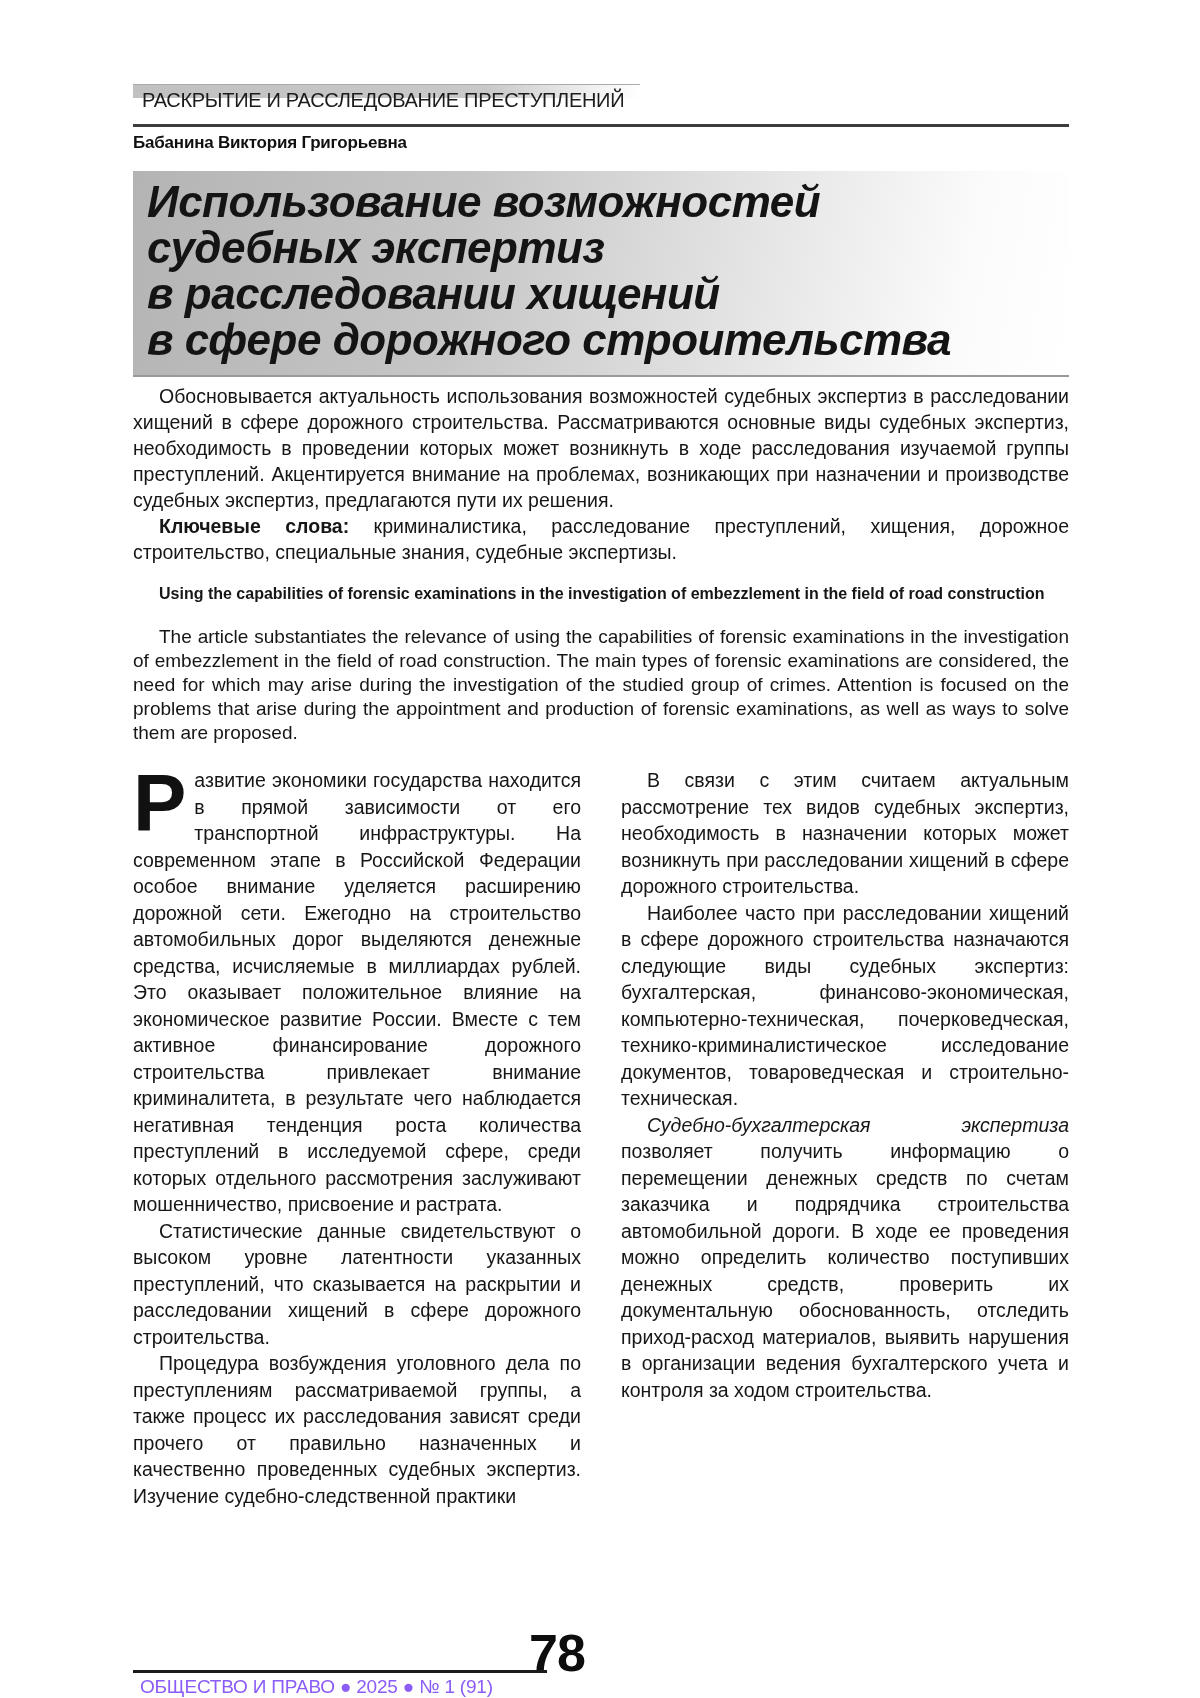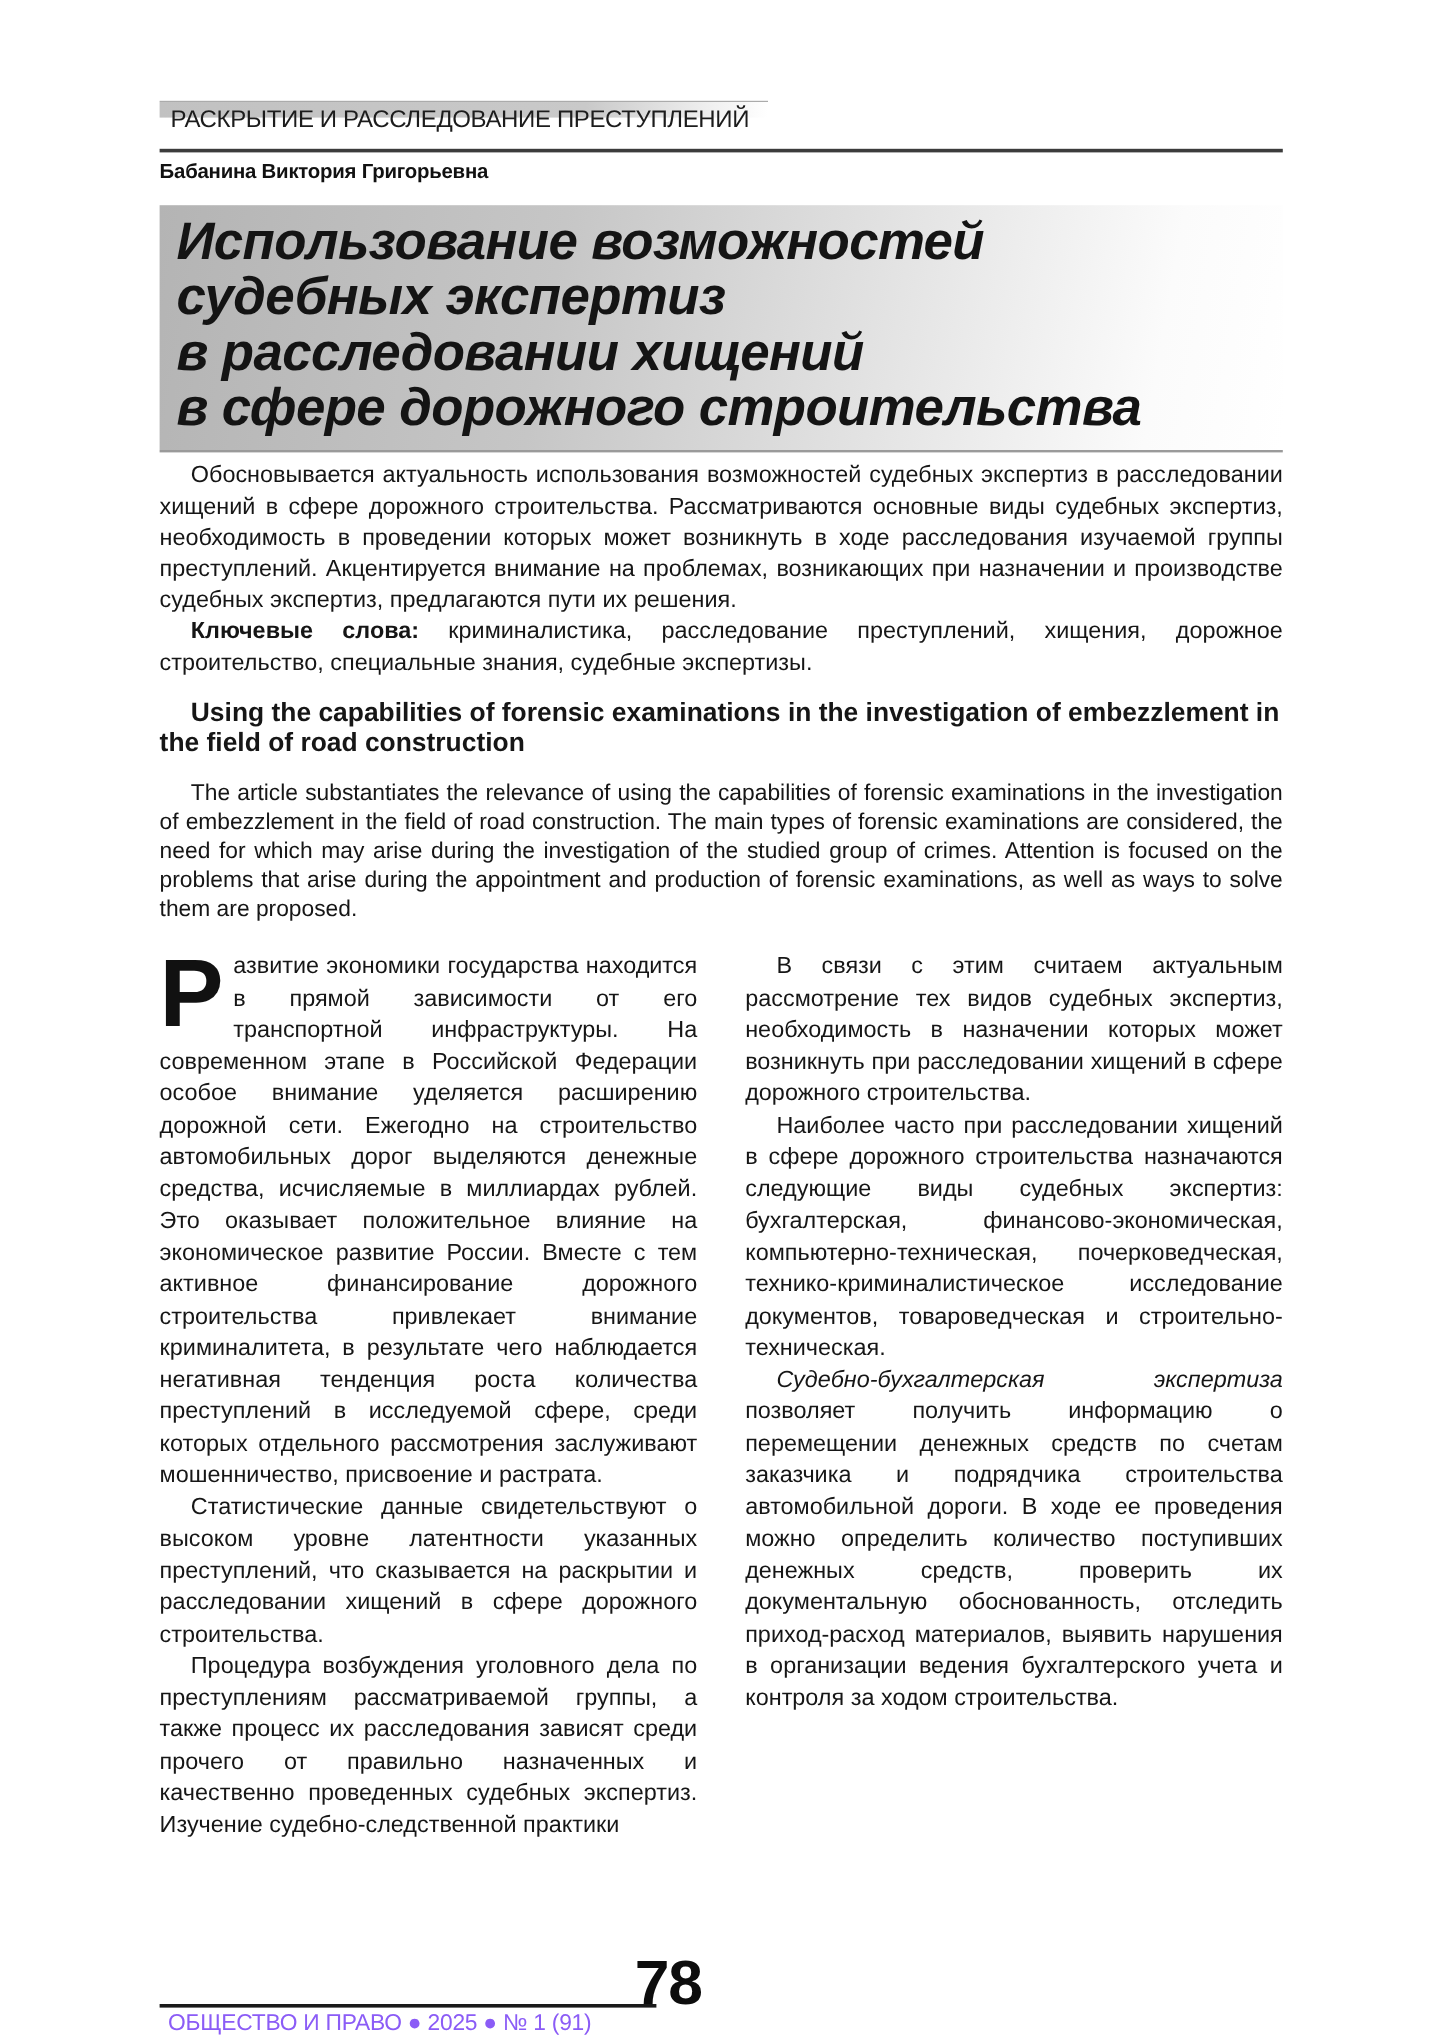--- a/index.html
+++ b/index.html
@@ -50,21 +50,21 @@
   .abstract-ru { margin-top:6px; }
   .p-just {
     text-align:justify;
     font-size:19.5px; line-height:26px;
     color:#161616;
   }
   .indent { text-indent:26px; }
 
   .en-heading {
     margin-top:16px;
-    font-weight:bold; font-size:22px; line-height:25px;
+    font-weight:bold; font-size:16px; line-height:25px;
     text-align:left;
   }
   .en-text { margin-top:19px; font-size:19px; line-height:24px; }
 
   
   .columns { margin-top:22px; display:flex; gap:40px; }
   .col { width:448px; }
   .body-p {
     text-align:justify;
     font-size:19.5px; line-height:26.5px;

